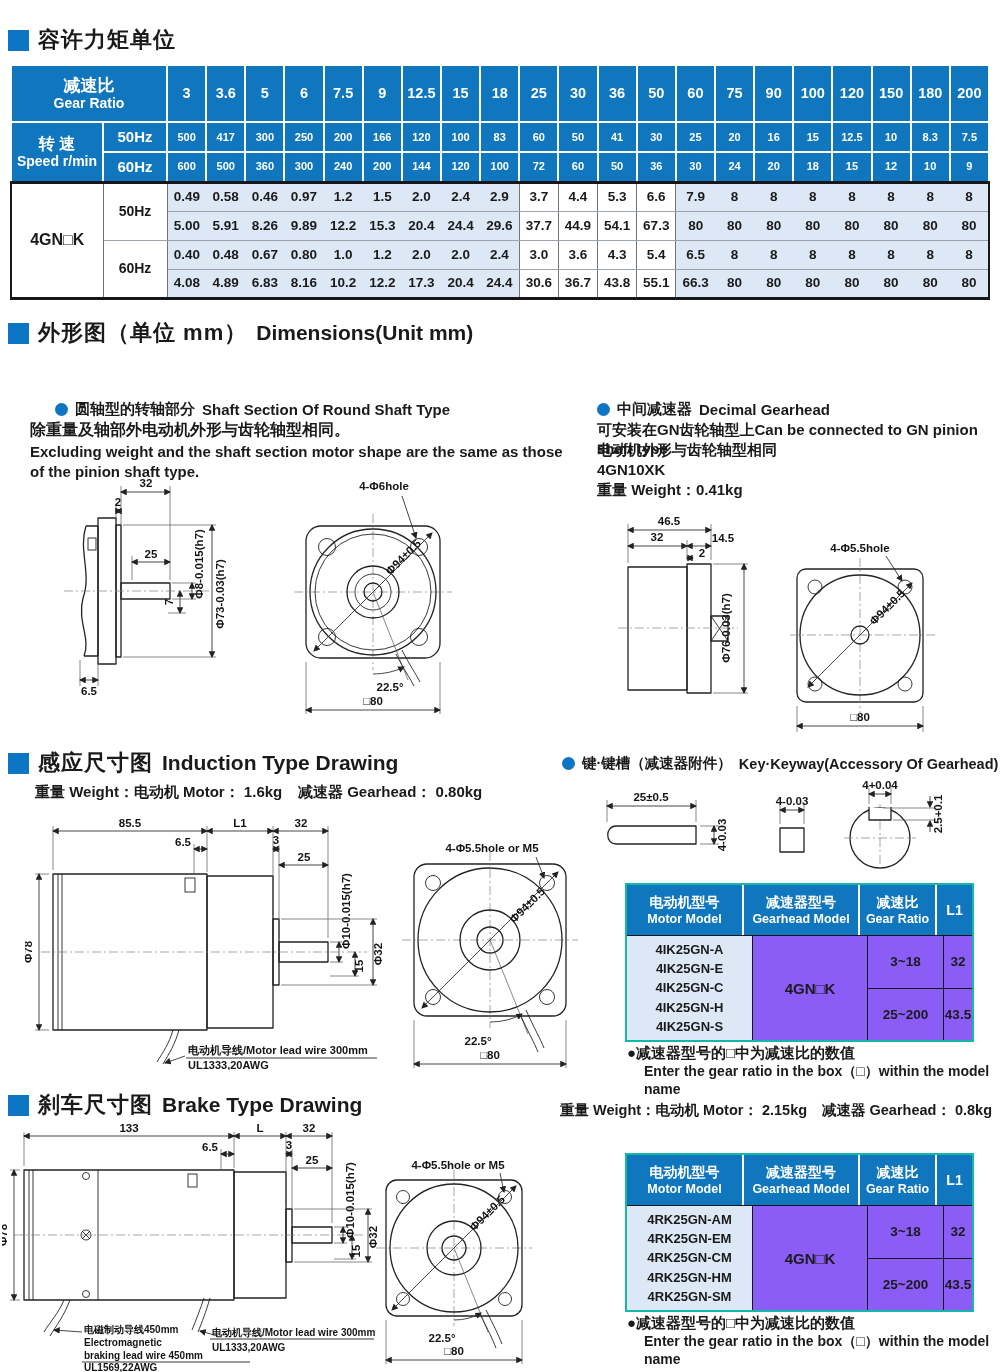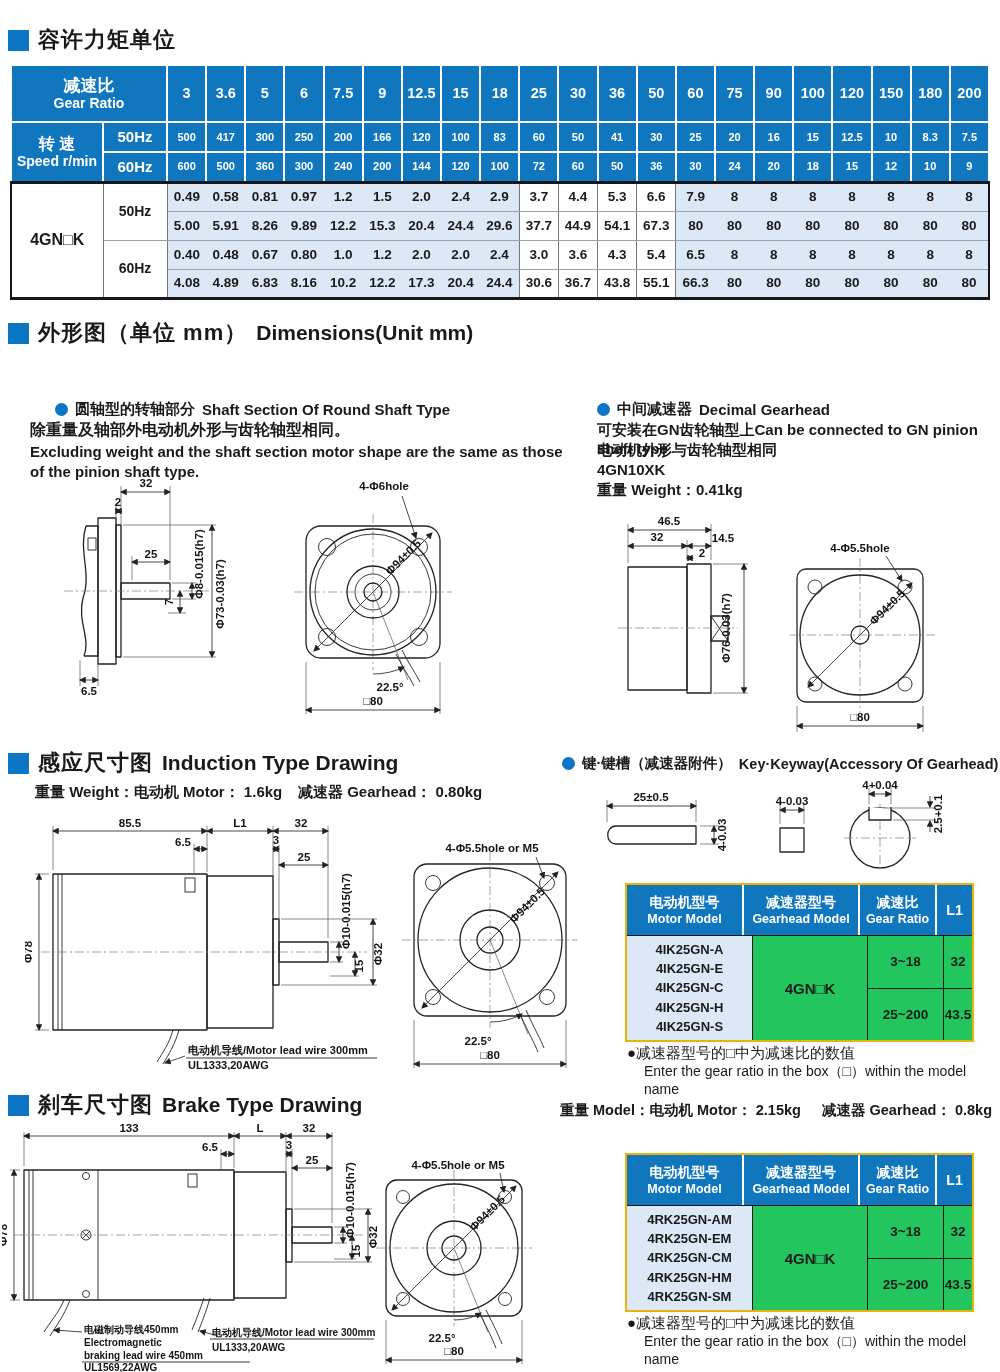--- a/index.html
+++ b/index.html
@@ -29,37 +29,37 @@
   .dv{font-size:13.5px;border-bottom:1px solid #9aa3ab}
   .b{background:#dce8f5}
   .w{background:#fff;border-left:1px solid #70767c;border-right:1px solid #70767c}
   .mod{font-size:16px;background:#fff;border-left:2.5px solid #15171a;border-right:1px solid #70767c;border-bottom:3px solid #15171a}
   .hzl{font-size:14px;background:#fff;border-right:1px solid #70767c;border-bottom:1px solid #9aa3ab}
   .hzl.hb{border-bottom:3px solid #15171a}
   .r4 td{border-top:3px solid #15171a}
   .r7 td{border-bottom:3px solid #15171a}
   td.last{border-right:2.5px solid #15171a}
   
-  .mt{position:absolute;width:345px;border:2px solid #eab308;background:#22c55e}
+  .mt{position:absolute;width:345px;border:2px solid #14b8a6;background:#8b5cf6}
   .mth{display:flex;background:#1076bd;color:#fff;font-weight:bold;text-align:center;height:50px}
   .mth>div{display:flex;flex-direction:column;justify-content:center;border-left:2px solid #fff}
   .mth>div:first-child{border-left:none}
   .mcn{font-size:14px}
   .men{font-size:12.5px}
   .w1{width:115px}.w2{width:114px}.w3{width:75px}.w4l{flex:1}
   .mtb{display:flex;font-weight:bold;height:104px;border-top:1.5px solid #15171a}
   .mc1{width:115px;background:#dce8f5;border-right:1px solid #15171a;display:flex;flex-direction:column;justify-content:center;padding:3px 5px}
   .mc1>div{font-size:13px;text-align:center;line-height:1.48}
   .mc2{width:114px;display:flex;align-items:center;justify-content:center;font-size:15px;border-right:1px solid #15171a}
   .mc34{flex:1;display:flex;flex-direction:column}
   .mr{flex:1;display:flex}
   .mr+.mr{border-top:1px solid #15171a}
   .mc3{width:75px;display:flex;align-items:center;justify-content:center;font-size:13.5px;border-right:1px solid #15171a}
   .mc4{flex:1;display:flex;align-items:center;justify-content:center;font-size:13.5px}
-  .note{position:absolute;font-weight:normal}
+  .note{position:absolute;font-weight:bold}
   .note .n1{font-size:15px}
   .note .n2{font-size:14px;margin-left:17px}
   
   .ln{fill:none;stroke:#232323;stroke-width:1.3;stroke-linejoin:round}
   .ln2{fill:none;stroke:#232323;stroke-width:.9}
   .cl{fill:none;stroke:#808080;stroke-width:.7;stroke-dasharray:9 3 2 3}
   .ext{fill:none;stroke:#555;stroke-width:.7}
   .dl{fill:none;stroke:#333;stroke-width:.9;marker-start:url(#ar);marker-end:url(#ar)}
   .dls{fill:none;stroke:#333;stroke-width:.9;marker-end:url(#ar)}
   text.dt{font:bold 11.5px "Liberation Sans","DejaVu Sans",sans-serif;fill:#141414}
@@ -189,21 +189,21 @@
             <td class="sv">15</td>
             <td class="sv">12</td>
             <td class="sv">10</td>
             <td class="sv">9</td>
           </tr>
           <tr class="r4" style="height:29px">
             <td class="mod" rowspan="4">4GN□K</td>
             <td class="hzl" rowspan="2">50Hz</td>
             <td class="dv b">0.49</td>
             <td class="dv b">0.58</td>
-            <td class="dv b">0.81</td>
+            <td class="dv b">0.46</td>
             <td class="dv b">0.97</td>
             <td class="dv b">1.2</td>
             <td class="dv b">1.5</td>
             <td class="dv b">2.0</td>
             <td class="dv b">2.4</td>
             <td class="dv b">2.9</td>
             <td class="dv w">3.7</td>
             <td class="dv w">4.4</td>
             <td class="dv w">5.3</td>
             <td class="dv w">6.6</td>
@@ -584,21 +584,21 @@
   <div class="note" style="left:627px;top:1044px">
     <div class="n1">●减速器型号的□中为减速比的数值</div>
     <div class="n2">Enter the gear ratio in the box（□）within the model name</div>
   </div>
 
   <div class="sec" style="left:8px;top:1090px">
     <span class="sq"></span>
     <span class="cn">刹车尺寸图</span>
     <span class="en">Brake Type Drawing</span>
   </div>
-  <div class="abs" style="left:560px;top:1101px;font-weight:bold;font-size:14.5px">重量 Model：电动机 Motor： 2.15kg</div>
+  <div class="abs" style="left:560px;top:1101px;font-weight:bold;font-size:14.5px">重量 Weight：电动机 Motor： 2.15kg</div>
   <div class="abs" style="left:822px;top:1101px;font-weight:bold;font-size:14.5px">减速器 Gearhead： 0.8kg</div>
 
   <svg class="abs" style="left:2px;top:1124px" width="380" height="248" viewBox="0 0 380 248">
     <rect class="ln" x="22" y="46" width="210" height="130"></rect>
     <line class="ln2" x1="27" y1="46" x2="27" y2="176"></line>
     <line class="ln2" x1="31" y1="46" x2="31" y2="176"></line>
     <line class="ln2" x1="96" y1="46" x2="96" y2="176"></line>
     <circle class="ln2" cx="84" cy="52" r="3.5"></circle>
     <circle class="ln2" cx="84" cy="170" r="3.5"></circle>
     <circle class="ln2" cx="84" cy="111" r="5"></circle>

